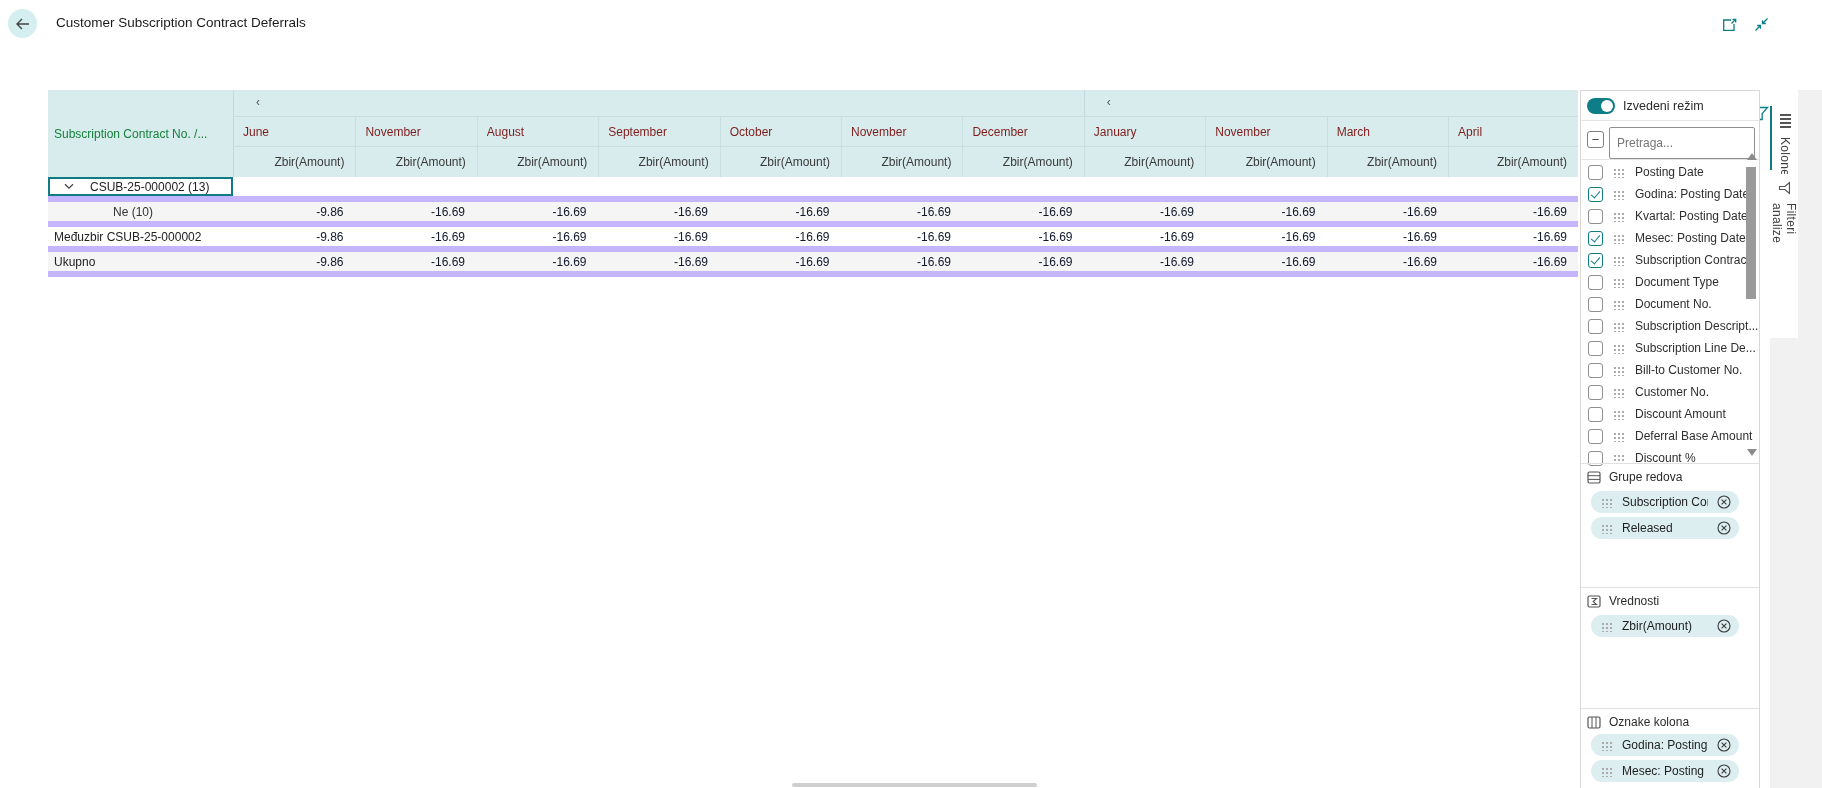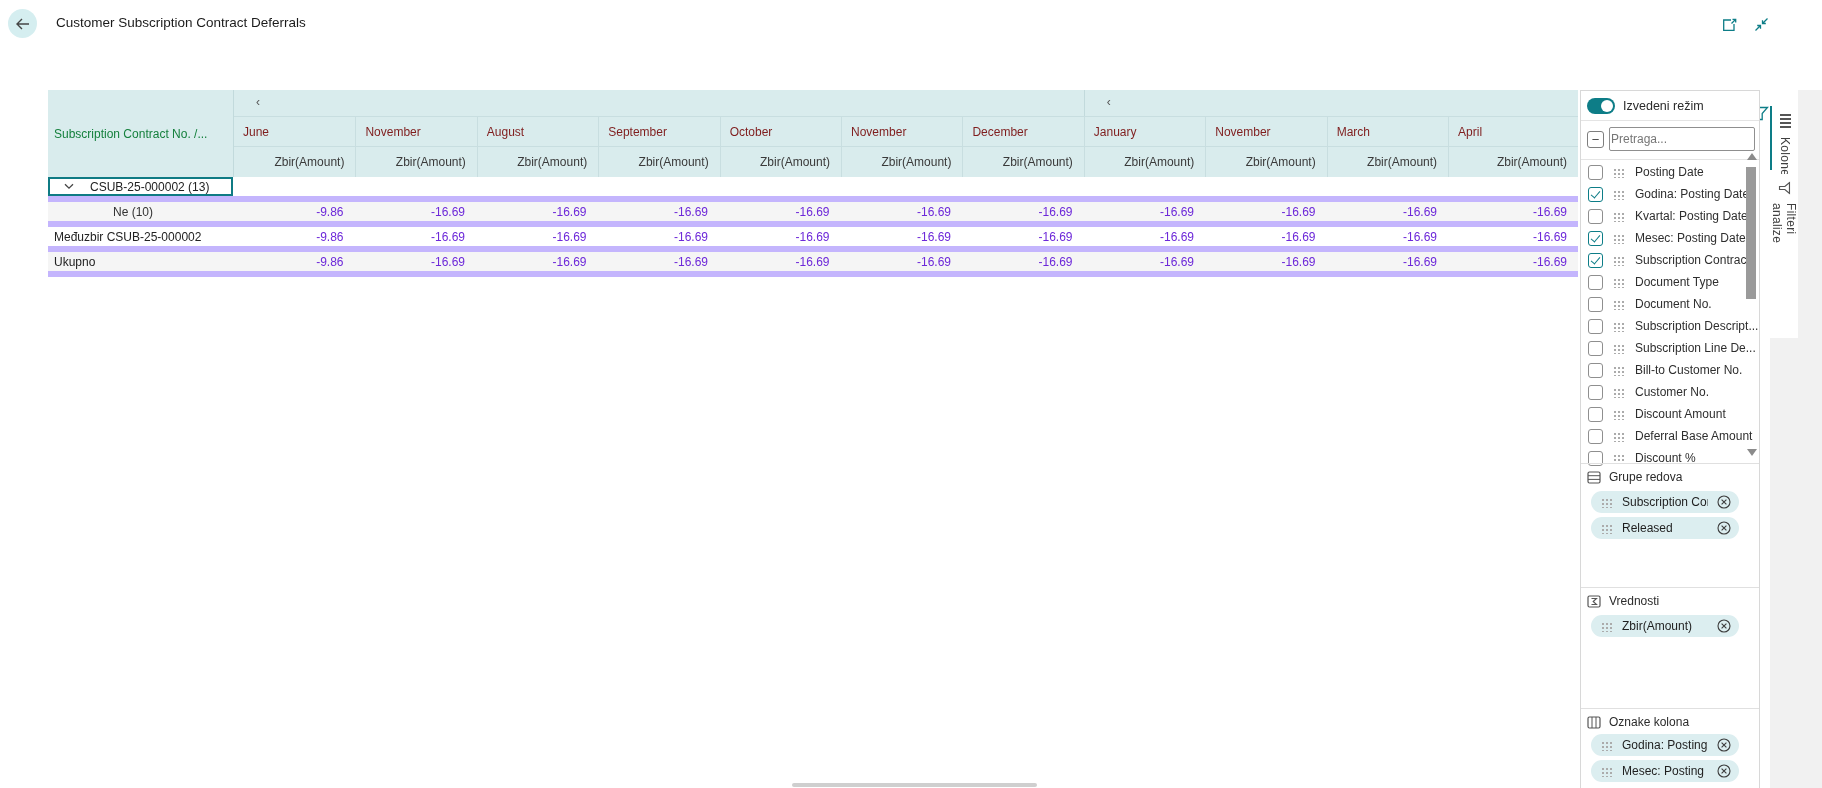--- a/index.html
+++ b/index.html
@@ -37,40 +37,40 @@
   .mrow { height:30px; display:flex; border-top:1px solid #c8dee0; }
   .mcell { display:flex; align-items:center; padding-left:9px; color:#7f1d1d; cursor:pointer; }
   .mcell + .mcell { border-left:1px solid #c8dee0; }
   .zrow { height:31px; display:flex; border-top:1px solid #c8dee0; }
   .zcell { display:flex; align-items:center; justify-content:flex-end; padding-right:11px; color:#3a3a3a; cursor:pointer; }
   .zcell + .zcell { border-left:1px solid #c8dee0; }
 
   .brow { display:flex; height:25px; background:#fff; border-bottom:6px solid #c4b5fd; }
   .brow.stripe { background:#f5f5f5; }
   .bfirst { width:185px; display:flex; align-items:center; }
-  .bcell { display:flex; align-items:center; justify-content:flex-end; padding-right:11px; color:#6d28d9; cursor:pointer; }
+  .bcell { display:flex; align-items:center; justify-content:flex-end; padding-right:11px; color:#0f172a; cursor:pointer; }
   .groupcell { box-shadow:inset 0 0 0 2px #0f7b84; background:#fff; height:100%; width:100%;
                display:flex; align-items:center; cursor:pointer; }
   .groupcell .gchev { margin-left:16px; display:flex; }
   .groupcell .glabel { margin-left:16px; color:#222; }
   .indent-child { padding-left:65px; color:#333; }
   .indent-plain { padding-left:6px; color:#222; }
 
   
   .panel { position:absolute; left:1580px; top:90px; width:180px; height:698px; background:#fff;
            border-left:1px solid #d8d8d8; border-right:1px solid #d8d8d8; border-top:1px solid #d8d8d8; }
   .toggle-row { position:absolute; left:6px; top:7px; display:flex; align-items:center; gap:8px; }
   .toggle { width:28px; height:16px; border-radius:9px; background:#0d7d87; position:relative; cursor:pointer; }
   .toggle .knob { position:absolute; right:2px; top:2px; width:12px; height:12px; border-radius:50%; background:#fff; }
   .toggle-label { color:#2b2b2b; font-size:12.5px; }
   .search-row { position:absolute; left:0; top:29px; width:100%; height:40px; border-top:1px solid #e4e4e4; border-bottom:1px solid #e4e4e4; }
   .minus-btn { position:absolute; left:6px; top:10px; width:17px; height:17px; border:1px solid #7e7e7e; border-radius:3px;
                display:flex; align-items:center; justify-content:center; color:#444; font-size:13px; line-height:1; cursor:pointer; background:#fff; }
-  .search-input { position:absolute; left:28px; top:6px; width:146px; height:24px; border:1px solid #8f8f8f; border-radius:2px;
-                  padding:0 1px; font-family:"Liberation Sans",sans-serif; font-size:12px; color:#333; }
+  .search-input { position:absolute; left:28px; top:6px; width:146px; height:32px; border:1px solid #8f8f8f; border-radius:2px;
+                  padding:0 7px; font-family:"Liberation Sans",sans-serif; font-size:12px; color:#333; }
   .search-input::placeholder { color:#767676; }
 
   .field-list { position:absolute; left:0; top:70px; width:100%; height:310px; overflow:hidden; }
   .field-row { display:flex; align-items:center; height:22px; padding-left:7px; gap:10px; cursor:pointer; }
   .cb { width:15px; height:15px; border:1px solid #8f8f8f; border-radius:3px; background:#fff; position:relative; flex:none; }
   .cb.checked { border-color:#0d7d87; }
   .cb.checked::after { content:""; position:absolute; left:4px; top:1px; width:4px; height:8px;
                        border-right:1.8px solid #0d7d87; border-bottom:1.8px solid #0d7d87; transform:rotate(40deg); }
   .grip { width:12px; height:11px; flex:none;
           background-image:radial-gradient(#ababab 1.1px, transparent 1.2px); background-size:4px 4px; background-position:0 1px; }

